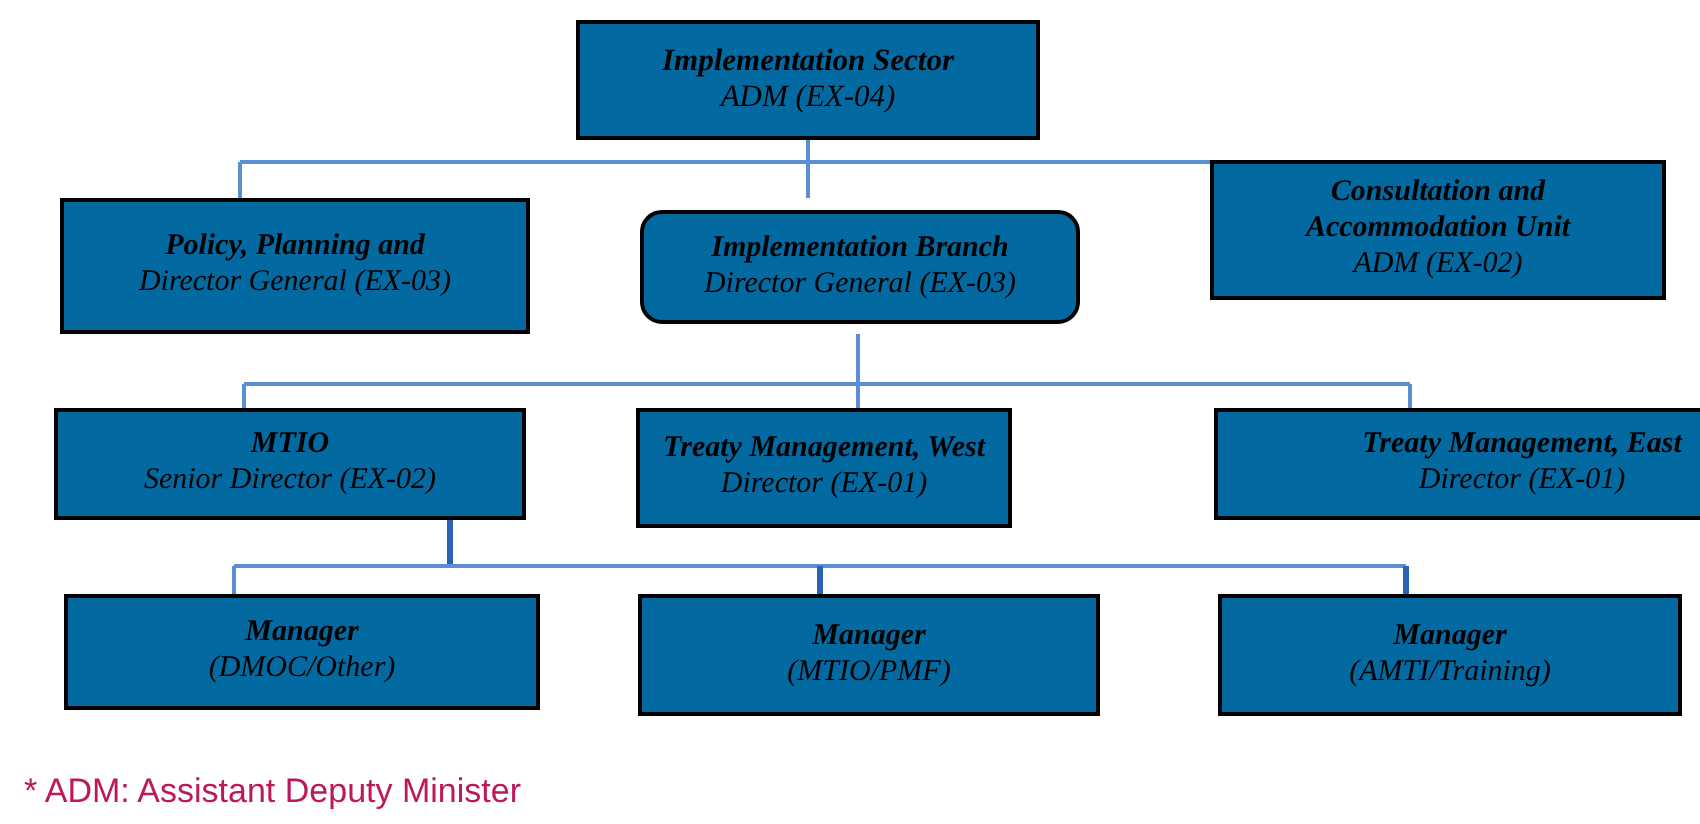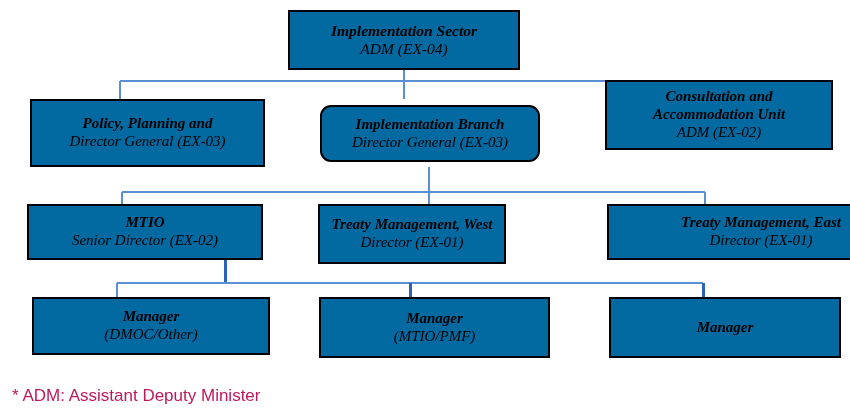--- a/index.html
+++ b/index.html
@@ -155,17 +155,18 @@
     <div class="box-sub">(DMOC/Other)</div>
   </div>
 
   <div class="org-box level-4" style="left:319px; top:297px; width:231px; height:61px;">
     <div class="box-title">Manager</div>
     <div class="box-sub">(MTIO/PMF)</div>
   </div>
 
   <div class="org-box level-4" style="left:609px; top:297px; width:232px; height:61px;">
     <div class="box-title">Manager</div>
+    <div class="box-sub">(AMTI/Training)</div>
   </div>
 
   <div id="footnote">* ADM: Assistant Deputy Minister</div>
 
 </div>
 
 </body></html>

